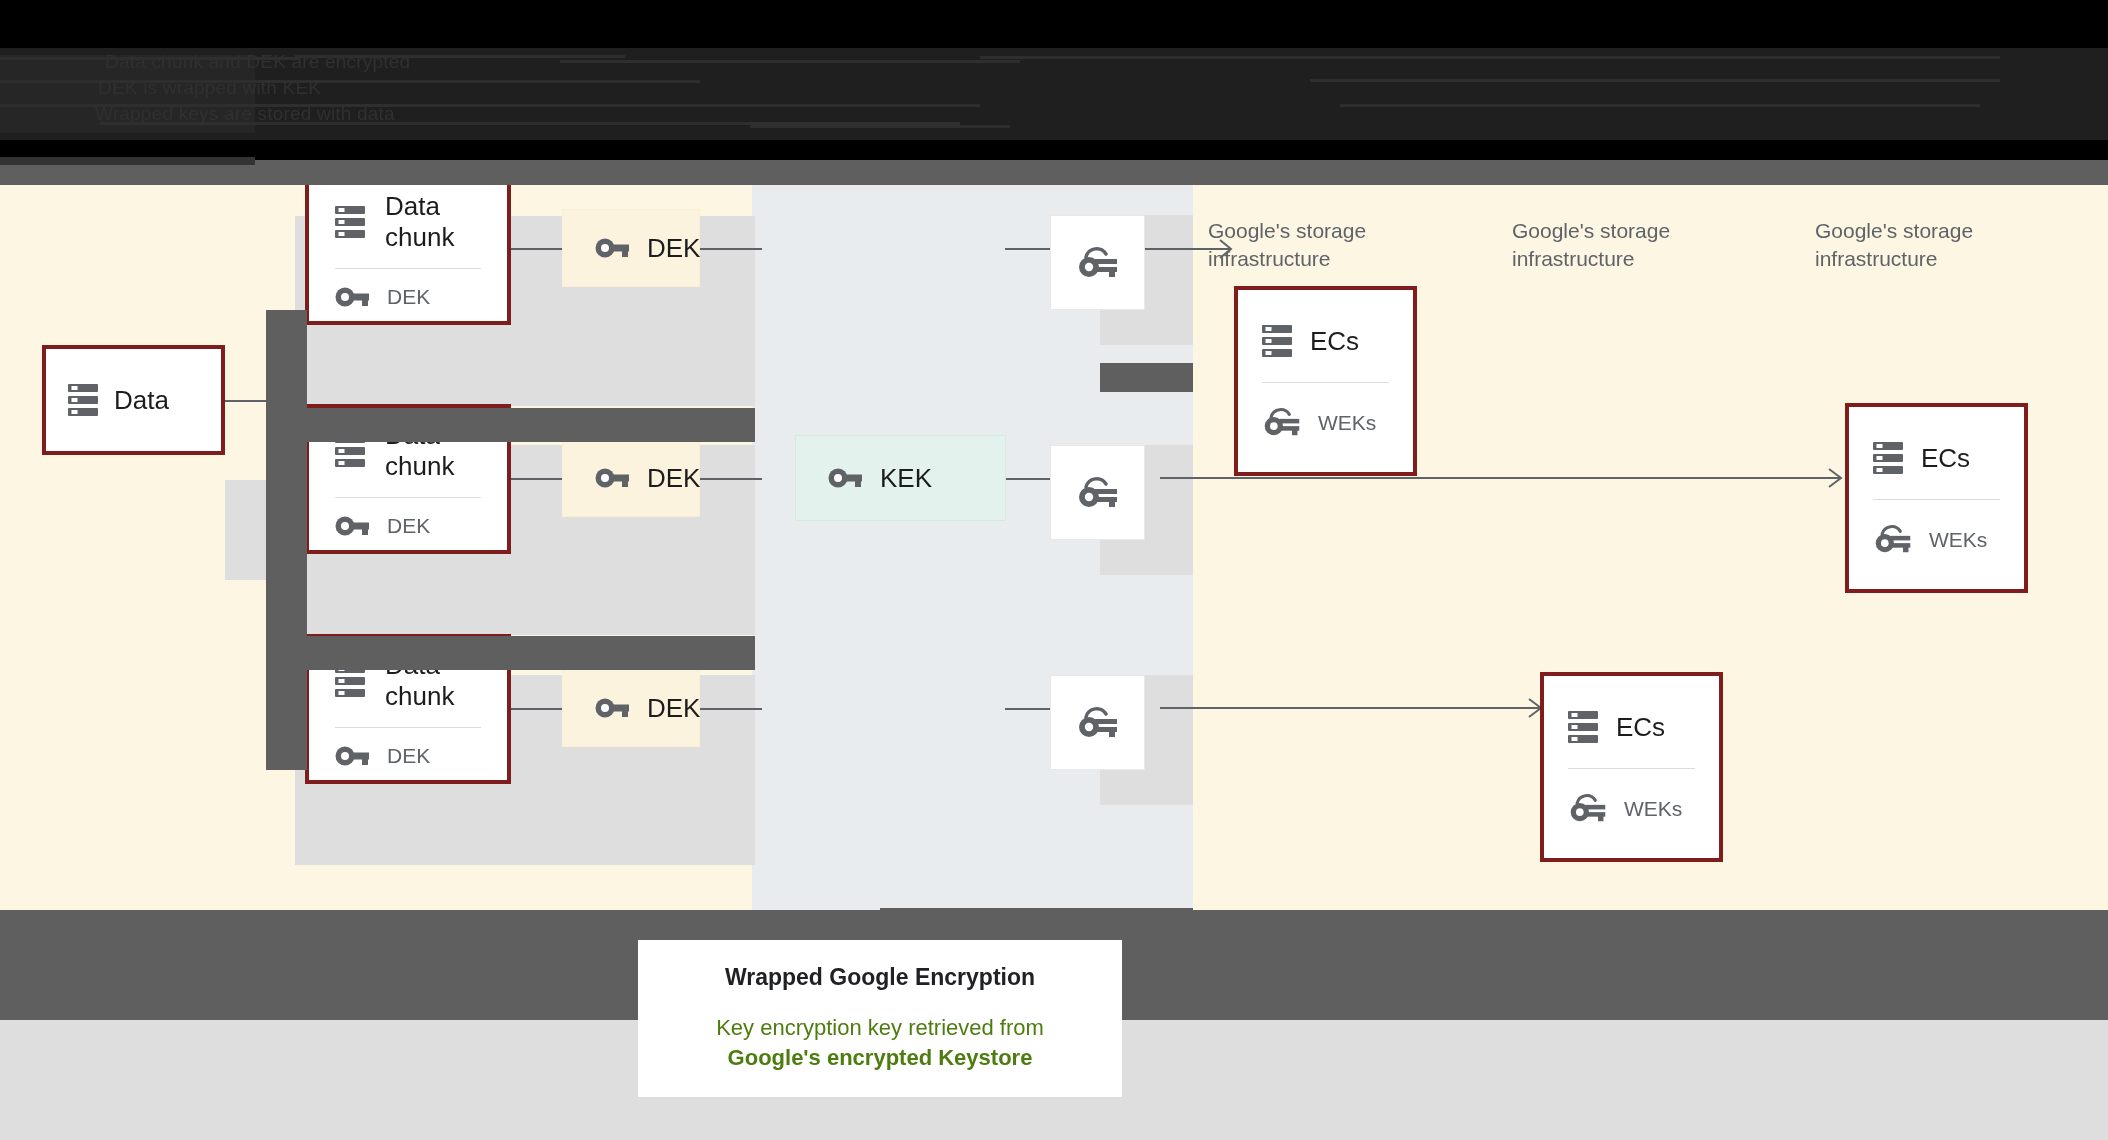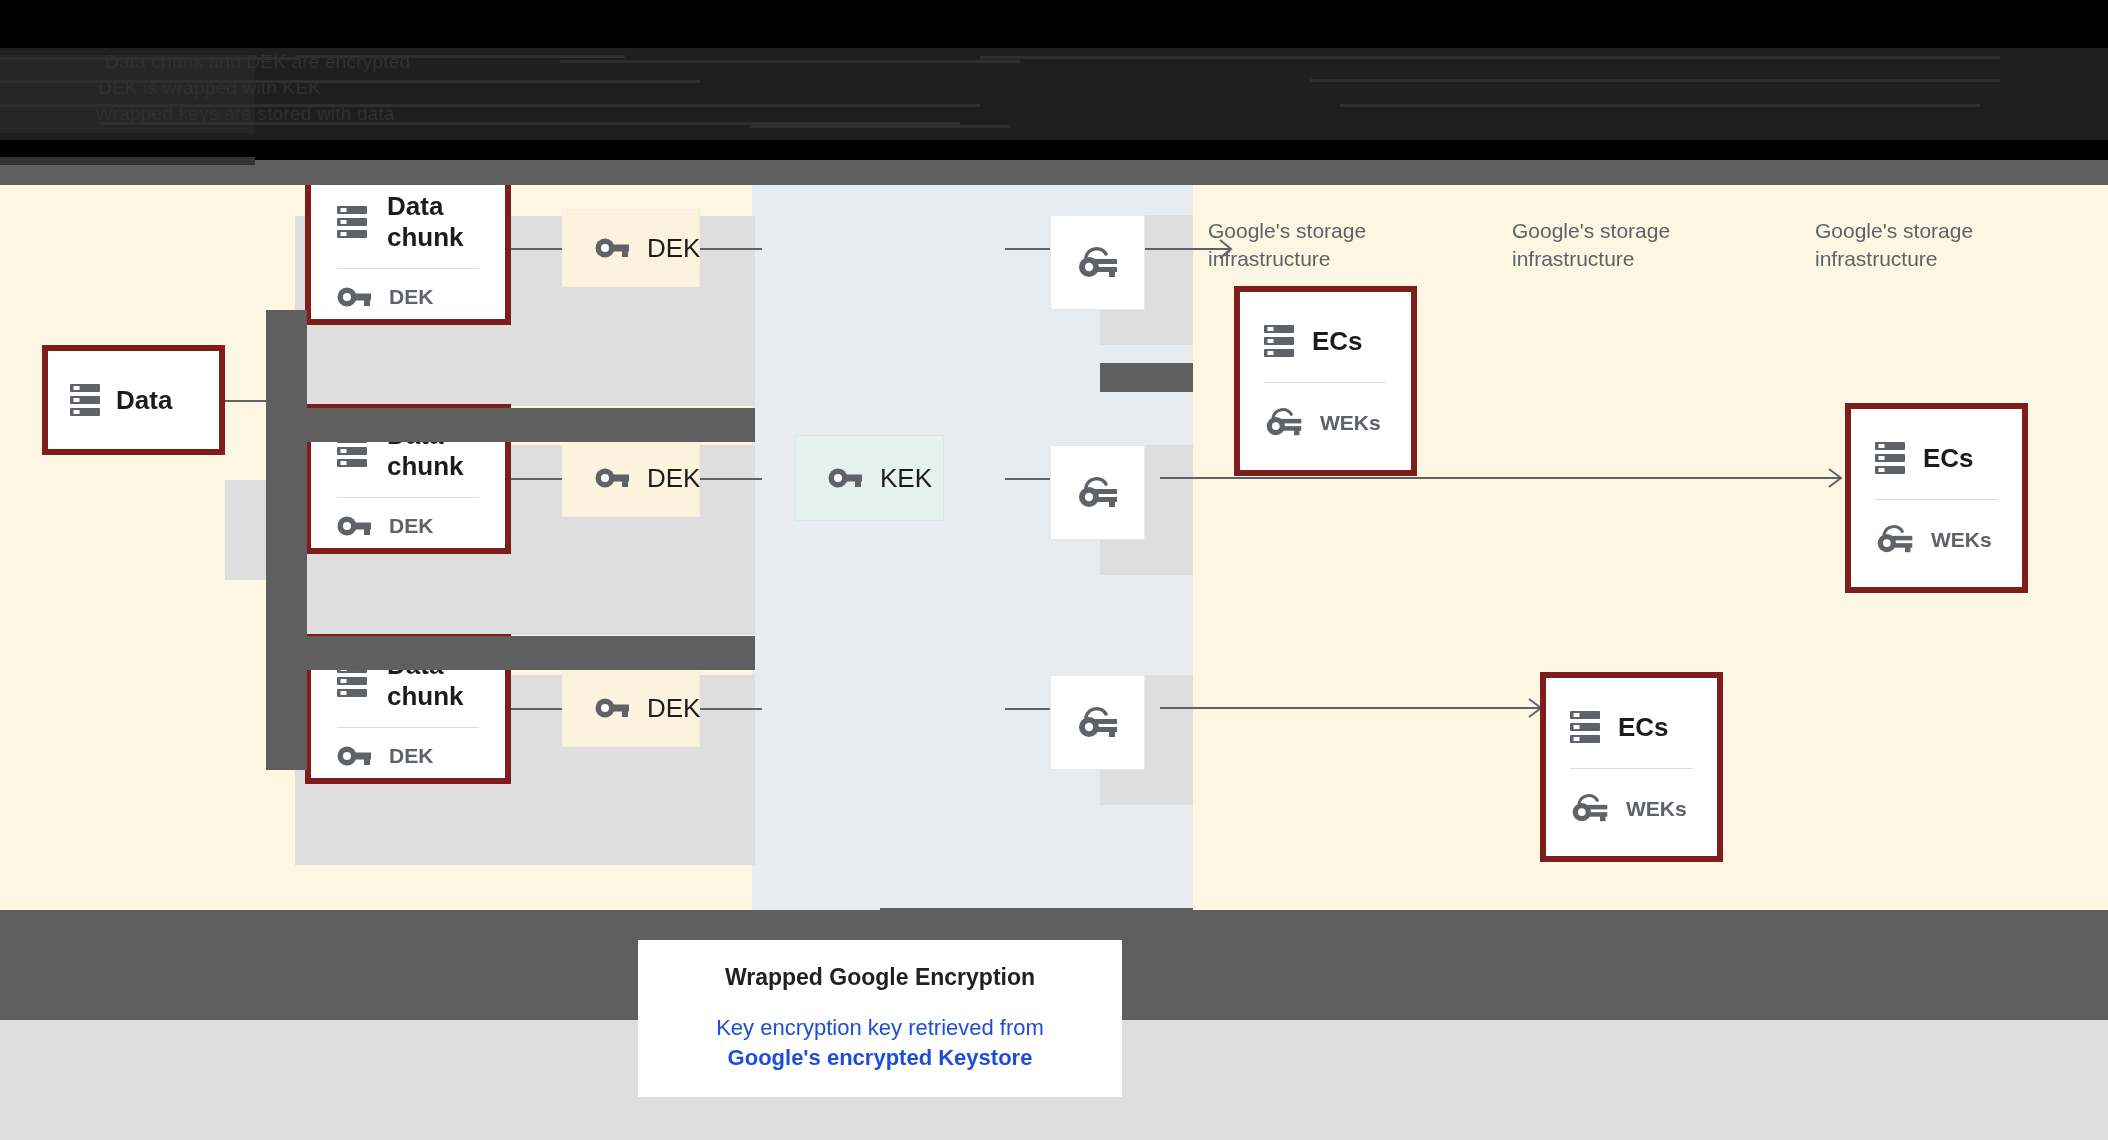--- a/index.html
+++ b/index.html
@@ -71,25 +71,24 @@
   }
   .band-gray {
     position: absolute;
     background: #DEDEDE;
   }
 
   
   .card {
     position: absolute;
     background: #FFFFFF;
-    border: 6px solid #7f1d1d;
+    border: 4px solid #7f1d1d;
     display: flex;
     flex-direction: column;
     justify-content: center;
-    font-weight: bold;
   }
   .card-top {
     display: flex; align-items: center;
     gap: 20px;
     padding: 0 26px;
     flex: 0 0 auto;
   }
   .card-divider {
     height: 1px; background: #DCDCDC;
     margin: 16px 26px;
@@ -173,21 +172,21 @@
     background: #FFFFFF;
     display: flex; flex-direction: column;
     align-items: center; justify-content: center;
     gap: 22px;
     text-align: center;
   }
   .caption-title {
     font-size: 23px; font-weight: bold; color: #202124;
   }
   .caption-body {
-    font-size: 22px; color: #1d4ed8; line-height: 1.38;
+    font-size: 22px; color: #4d7c0f; line-height: 1.38;
   }
   .caption-body b { font-weight: bold; }
 </style>
 </head>
 <body>
 
 <div id="page">
 
   <div class="header-band">
     <div class="header-dark-fill"></div>
@@ -357,21 +356,21 @@
     <div class="simple-card dek-box" style="left:562px; top:484px; width:138px; height:78px;">
       <svg class="icon-key" width="34" height="22" viewBox="0 0 34 22">
         <circle cx="10" cy="11" r="9.5" fill="#5f6368"></circle>
           <circle cx="10" cy="11" r="4" fill="#ffffff"></circle>
         <rect x="16" y="7.5" width="18" height="7" fill="#5f6368"></rect>
           <rect x="27" y="13" width="6" height="7" fill="#5f6368"></rect>
       </svg>
       <span class="box-label">DEK</span>
     </div>
 
-    <div class="simple-card kek-box" style="left:795px; top:250px; width:149px; height:86px;">
+    <div class="simple-card kek-box" style="left:795px; top:250px; width:211px; height:86px;">
       <svg class="icon-key" width="34" height="22" viewBox="0 0 34 22">
         <circle cx="10" cy="11" r="9.5" fill="#5f6368"></circle>
           <circle cx="10" cy="11" r="4" fill="#ffffff"></circle>
         <rect x="16" y="7.5" width="18" height="7" fill="#5f6368"></rect>
           <rect x="27" y="13" width="6" height="7" fill="#5f6368"></rect>
       </svg>
       <span class="box-label">KEK</span>
     </div>
 
     <div class="keysq" style="left:1050px; top:30px; width:95px; height:95px;">

